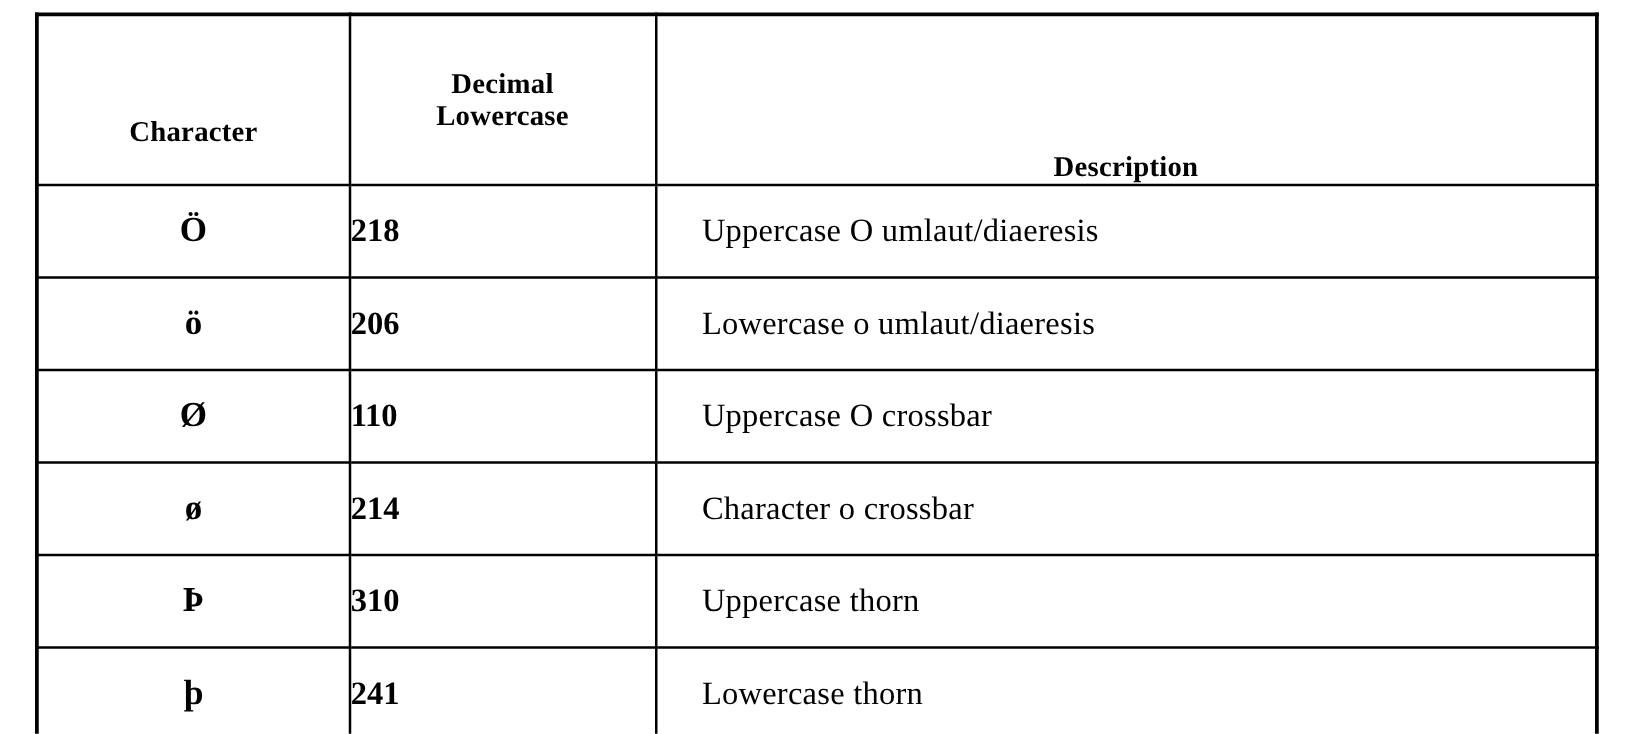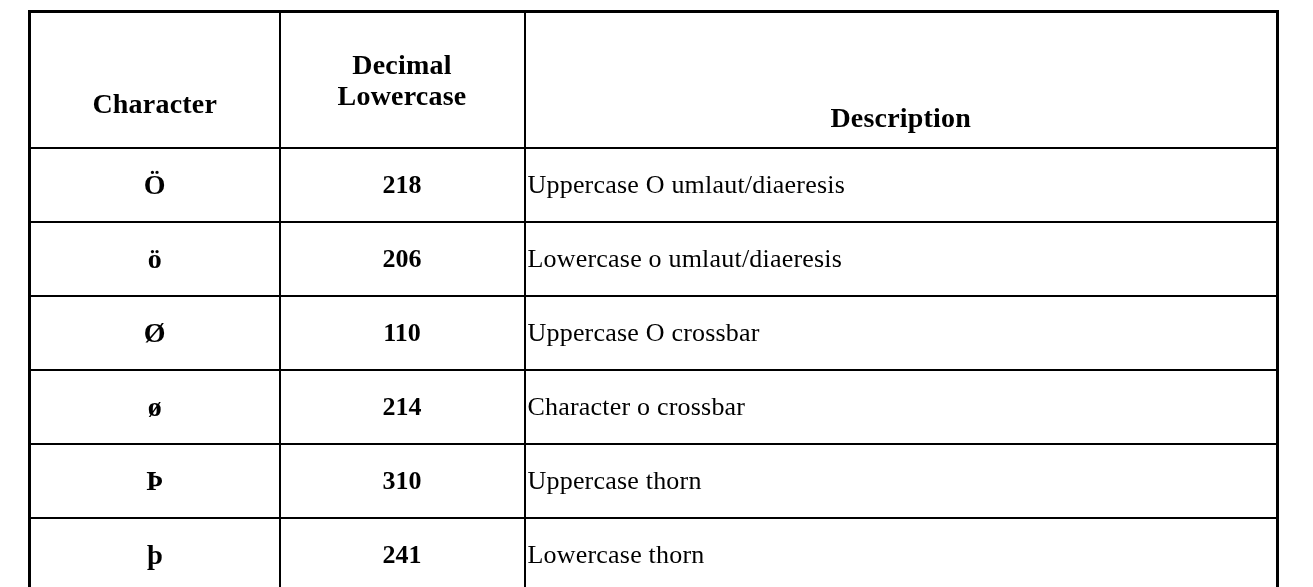--- a/index.html
+++ b/index.html
@@ -42,29 +42,28 @@
     padding: 0;
     vertical-align: middle;
   }
   
   table.charset {
     border: 3px solid #000000;
   }
 
   thead th {
     font-weight: bold;
-    font-size: 28px;
+    font-size: 23px;
     line-height: 1.12;
     text-align: center;
     height: 106px;
     letter-spacing: 0.2px;
   }
   thead th.desc-head {
     vertical-align: bottom;
-    padding-bottom: 14px;
   }
   thead th.char-head {
     vertical-align: bottom;
     padding-bottom: 28px;
   }
   thead th .two-line {
     display: block;
   }
   thead th .two-line span {
     display: block;
@@ -74,27 +73,27 @@
     height: 72px;
     font-size: 26px;
   }
   tbody td.ch {
     text-align: center;
     font-size: 28px;
     font-weight: bold;
     line-height: 1;
   }
   tbody td.dec {
-    text-align: center;
+    text-align: left;
     font-weight: bold;
     font-size: 26px;
   }
   tbody td.desc {
     text-align: left;
-    padding-left: 2px;
+    padding-left: 36px;
     font-size: 26px;
     letter-spacing: 0.2px;
   }
   
   .page { -webkit-font-smoothing: none; }
 </style>
 </head>
 <body>
 
 <div class="page">

